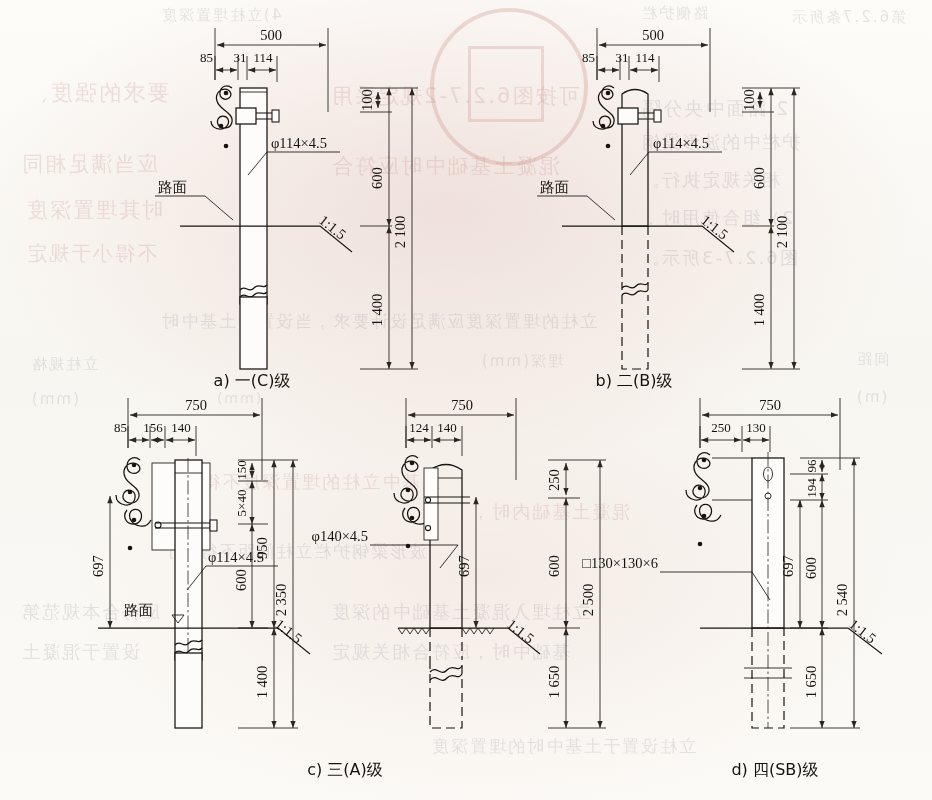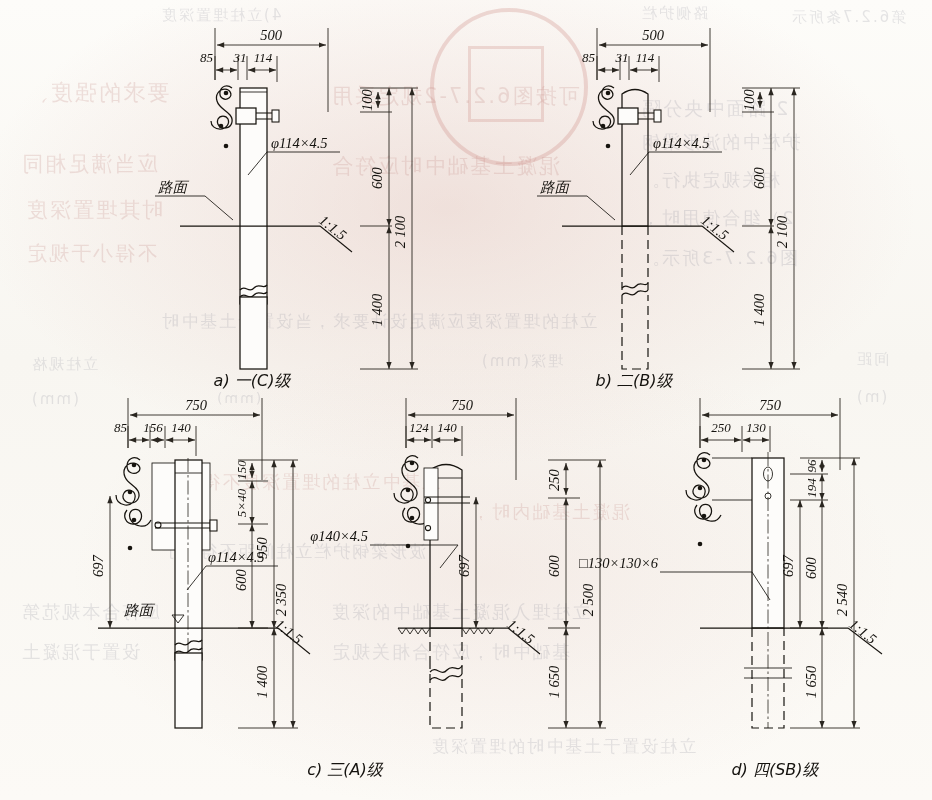--- a/index.html
+++ b/index.html
@@ -31,21 +31,21 @@
   .bl.red{color:#c8948f;opacity:.26;}
   #stamp{
     position:absolute;left:430px;top:8px;width:150px;height:150px;
     border:4px solid rgba(206,140,134,.30);border-radius:50%;
     pointer-events:none;
   }
   #stamp:before{
     content:"";position:absolute;left:34px;top:34px;width:70px;height:70px;
     border:3px solid rgba(206,140,134,.28);
   }
-  #drawing{position:absolute;inset:0;font-style:italic;}
+  #drawing{position:absolute;inset:0;}
   svg{display:block;}
   text{font-family:"Liberation Serif","DejaVu Serif",serif;fill:#15130f;}
   .dimtxt{font-size:14.5px;}
   .dimtxt.sm{font-size:13px;}
   .cap{font-size:16px;}
   .cjk{font-family:"DejaVu Sans","Liberation Sans",sans-serif;}
   .ln{stroke:#17140f;fill:none;stroke-width:1.05;}
   .ln.thin{stroke-width:.85;}
   .ln.obj{stroke-width:1.25;}
   .dim{stroke:#2a2620;fill:none;stroke-width:.9;}

